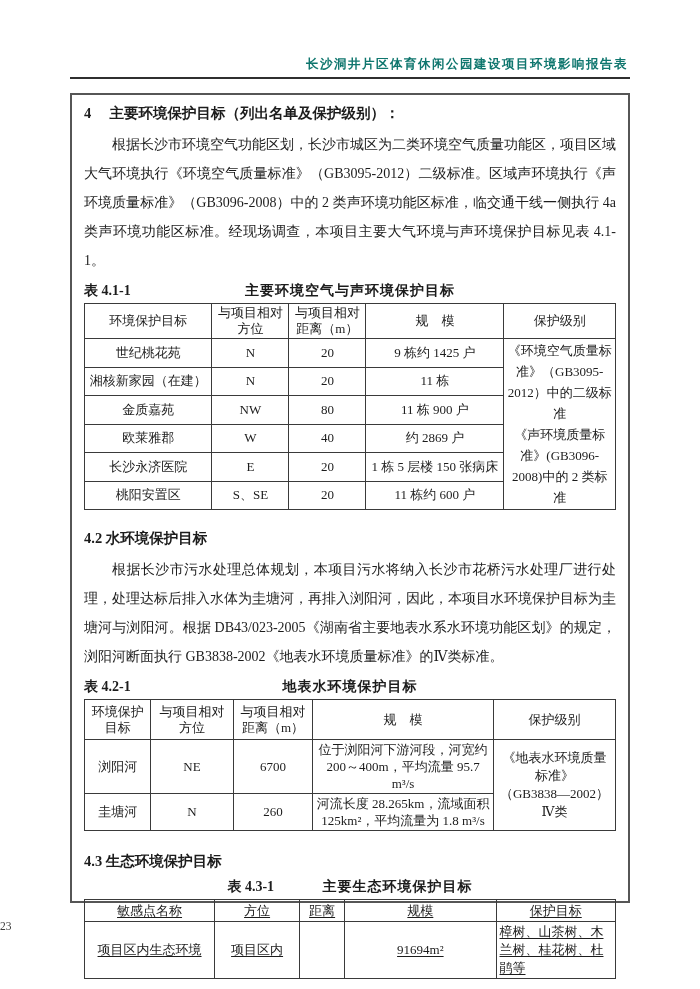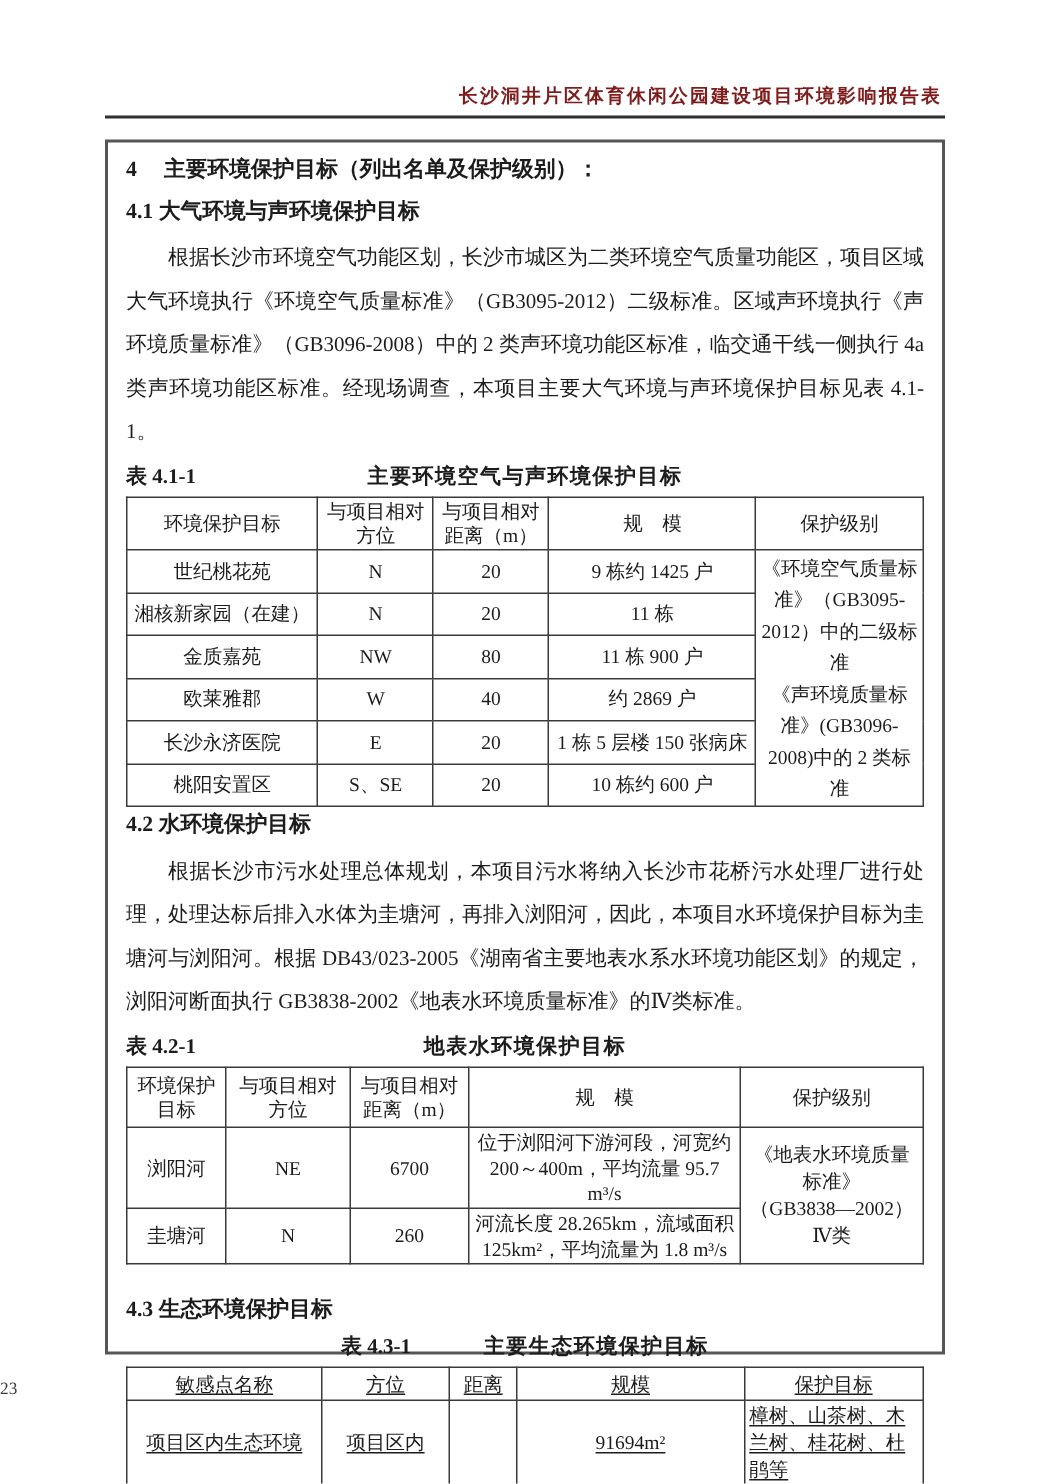--- a/index.html
+++ b/index.html
@@ -7,37 +7,37 @@
   body {
     width: 700px; height: 989px;
     background: #ffffff;
     color: #1c1c1c;
     font-family: "Liberation Serif", "DejaVu Serif", serif;
     position: relative;
   }
   .running-head {
     position: absolute; top: 56px; left: 70px; right: 72px;
     text-align: right; font-size: 12.5px; font-weight: bold;
-    letter-spacing: 1.5px; color: #7f1d1d;
+    letter-spacing: 1.5px; color: #0f766e;
   }
   .head-rule {
     position: absolute; top: 77px; left: 70px; right: 70px;
     border-top: 2.5px solid #2f2f2f;
   }
   .main-box {
     position: absolute; top: 93px; left: 70px;
     width: 560px; height: 810px;
     border: 2px solid #565656;
     padding: 6px 12px 0 12px;
     background: #ffffff;
   }
   .h-main { font-size: 14.5px; font-weight: bold; margin-top: 2px; line-height: 20px; }
   .h-sub  { font-size: 14.5px; font-weight: bold; line-height: 20px; }
   .h-41 { margin-top: 8px; }
-  .h-42 { margin-top: 2px; }
+  .h-42 { margin-top: 18px; }
   .h-43 { margin-top: 20px; }
   p.para {
     margin: 7px 0 0 0; font-size: 14px; line-height: 29px;
     text-align: justify; text-indent: 2em;
   }
   .caption { font-size: 14px; font-weight: bold; height: 20px; line-height: 20px; }
   .cap-split { position: relative; margin-top: 6px; }
   .cap-split .cap-label { position: absolute; left: 0; top: 0; }
   .cap-split .cap-title { display: block; width: 100%; text-align: center; letter-spacing: 1px; }
   .cap-center { text-align: center; margin-top: 6px; }
@@ -73,21 +73,20 @@
 </head>
 <body>
 
 <div class="running-head">长沙洞井片区体育休闲公园建设项目环境影响报告表</div>
 <div class="head-rule"></div>
 
 <div class="main-box">
 
   <div class="h-main">4　 主要环境保护目标（列出名单及保护级别）：</div>
 
-  <div class="h-sub h-41">4.1 大气环境与声环境保护目标</div>
   <p class="para">根据长沙市环境空气功能区划，长沙市城区为二类环境空气质量功能区，项目区域大气环境执行《环境空气质量标准》（GB3095-2012）二级标准。区域声环境执行《声环境质量标准》（GB3096-2008）中的 2 类声环境功能区标准，临交通干线一侧执行 4a 类声环境功能区标准。经现场调查，本项目主要大气环境与声环境保护目标见表 4.1-1。</p>
 
   <div class="caption cap-split">
     <span class="cap-label">表 4.1-1</span>
     <span class="cap-title">主要环境空气与声环境保护目标</span>
   </div>
 
   <table class="doc-table t1">
     <colgroup>
       <col style="width:24%">
@@ -137,21 +136,21 @@
       <tr>
         <td>长沙永济医院</td>
         <td>E</td>
         <td>20</td>
         <td>1 栋 5 层楼 150 张病床</td>
       </tr>
       <tr>
         <td>桃阳安置区</td>
         <td>S、SE</td>
         <td>20</td>
-        <td>10 栋约 600 户</td>
+        <td>11 栋约 600 户</td>
       </tr>
     </tbody>
   </table>
 
   <div class="h-sub h-42">4.2 水环境保护目标</div>
   <p class="para">根据长沙市污水处理总体规划，本项目污水将纳入长沙市花桥污水处理厂进行处理，处理达标后排入水体为圭塘河，再排入浏阳河，因此，本项目水环境保护目标为圭塘河与浏阳河。根据 DB43/023-2005《湖南省主要地表水系水环境功能区划》的规定，浏阳河断面执行 GB3838-2002《地表水环境质量标准》的Ⅳ类标准。</p>
 
   <div class="caption cap-split">
     <span class="cap-label">表 4.2-1</span>
     <span class="cap-title">地表水环境保护目标</span>

